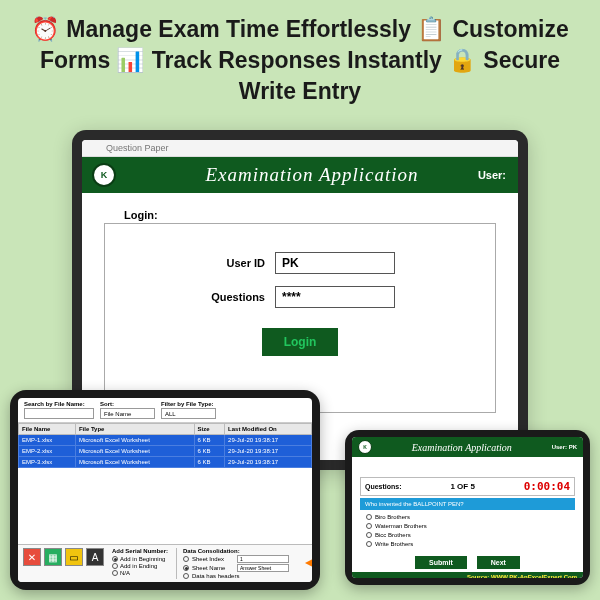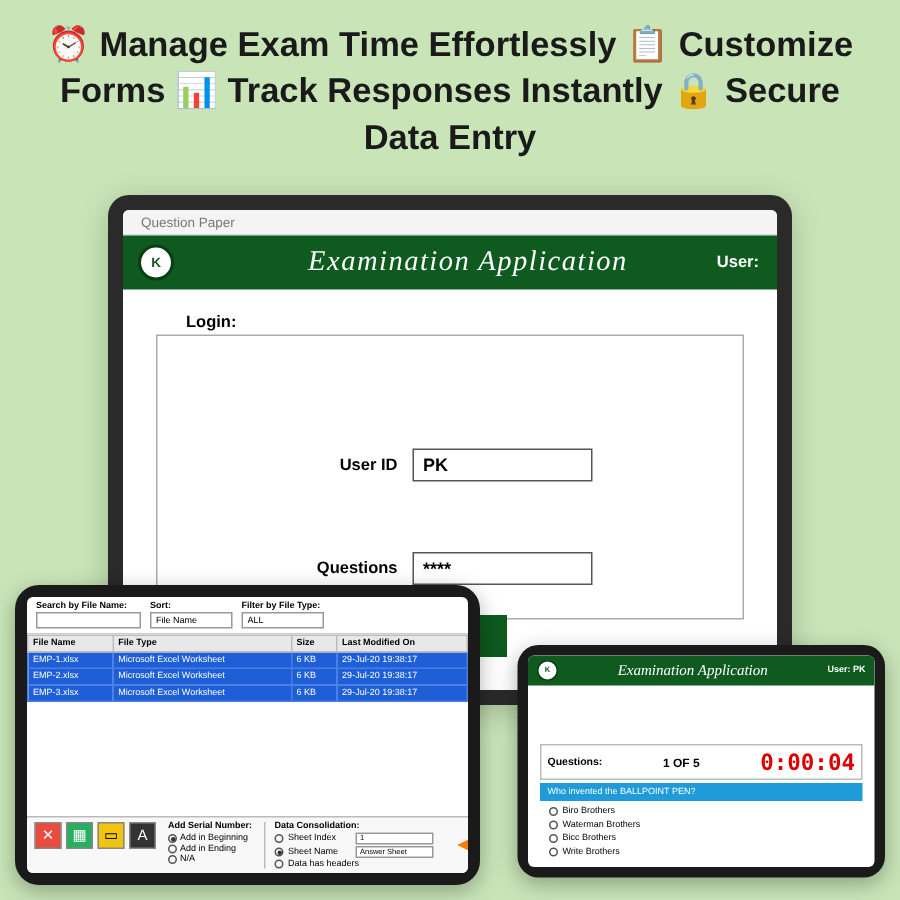--- a/index.html
+++ b/index.html
@@ -27,21 +27,21 @@
     border-radius: 14px 14px 0 0;
     padding: 10px;
     box-shadow: 0 4px 20px rgba(0,0,0,0.2);
   }
   .laptop-main .screen {
     background: #fff; width: 100%; height: 100%;
     border-radius: 4px; overflow: hidden;
     display: flex; flex-direction: column;
   }
   .win-title {
-    font-size: 9px; color: #777; padding: 3px 12px;
+    font-size: 9px; color: #777; padding: 3px 24px;
     background: #f4f4f4; border-bottom: 1px solid #ddd;
   }
   .greenbar {
     background: #0f5a1f;
     color: #fff;
     display: flex; align-items: center;
     padding: 6px 10px; position: relative;
   }
   .logo-circ {
     width: 24px; height: 24px; border-radius: 50%;
@@ -64,32 +64,32 @@
   }
   .fieldset-label {
     font-size: 11px; font-weight: bold; margin: 6px 0 2px 20px;
   }
   .login-box {
     border: 1px solid #aaa; height: 190px; padding: 28px 40px 14px;
     position: relative;
   }
   .form-row {
     display: flex; align-items: center; gap: 10px;
-    margin-bottom: 12px; justify-content: center; margin-top: 47px;
+    margin-bottom: 12px; justify-content: center;
   }
   .form-row label { font-size: 11px; font-weight: bold; width: 60px; text-align: right; }
   .form-row input {
     border: 1px solid #555; font-size: 12px; font-weight: bold;
     padding: 3px 6px; width: 120px; background:#fff;
   }
   .btn-row {
     display: flex; gap: 16px; justify-content: center; margin-top: 20px;
   }
   .btn {
-    background: #0f5a1f; color: #5eead4; border: none;
+    background: #0f5a1f; color: #22c55e; border: none;
     font-size: 12px; font-weight: bold; padding: 7px 22px;
     cursor: pointer;
   }
 
   
   .tablet-left {
     position: absolute; left: 10px; top: 390px;
     width: 310px; height: 200px;
     background: #1a1a1a; border-radius: 16px; padding: 8px;
     box-shadow: 0 4px 14px rgba(0,0,0,0.3);
@@ -164,43 +164,43 @@
   .q-greenbar {
     background: #0f5a1f; color: #fff; display: flex; align-items: center;
     padding: 3px 6px; font-size: 8px;
   }
   .q-greenbar .logo-circ { width:14px; height:14px; font-size:5px; border-width:1px; }
   .q-greenbar .ttl {
     font-family:'Times New Roman',serif; font-style:italic;
     flex:1; text-align:center; font-size:10px;
   }
   .q-greenbar .usr { font-size:6px; font-weight:bold; }
-  .q-body { flex:1; padding: 4px 8px 2px; margin-top: 35px; }
+  .q-body { flex:1; padding: 20px 8px 2px; }
   .q-head {
     display:flex; align-items:center; font-size:7px; font-weight:bold;
     border:1px solid #bbb; padding:2px 4px;
   }
   .q-head .cnt { flex:1; text-align:center; font-size:8px; }
-  .q-head .timer { color:#d00; font-family:monospace; font-size:15px; }
+  .q-head .timer { color:#d00; font-family:monospace; font-size:11px; }
   .q-question {
     background:#1e9bd8; color:#fff; font-size:6px; padding:3px 5px; margin-top:2px;
   }
   .q-opts { padding: 4px 6px; display:flex; flex-direction:column; gap:3px; }
   .q-opt { display:flex; align-items:center; gap:3px; font-size:6px; }
   .q-btns { display:flex; gap:10px; justify-content:center; padding:3px; }
   .q-btn { background:#0f5a1f; color:#fff; border:none; font-size:7px; padding:3px 14px; font-weight:bold; }
   .q-src {
     background:#0f5a1f; color:#ffeb3b; font-size:6px; text-align:right;
     padding:2px 6px; font-weight:bold;
   }
 </style>
 </head>
 <body>
 
-<div class="headline">⏰ Manage Exam Time Effortlessly 📋 Customize Forms 📊 Track Responses Instantly 🔒 Secure Data Entry</div>
+<div class="headline">⏰ Manage Exam Time Effortlessly 📋 Customize Forms 📊 Track Responses Instantly 🔒 Secure Write Entry</div>
 
 <div class="laptop-main">
   <div class="screen">
     <div class="win-title">Question Paper</div>
     <div class="greenbar">
       <div class="logo-circ">K</div>
       <div class="gb-title">Examination Application</div>
       <div class="gb-user">User:</div>
     </div>
     <div class="login-body">

